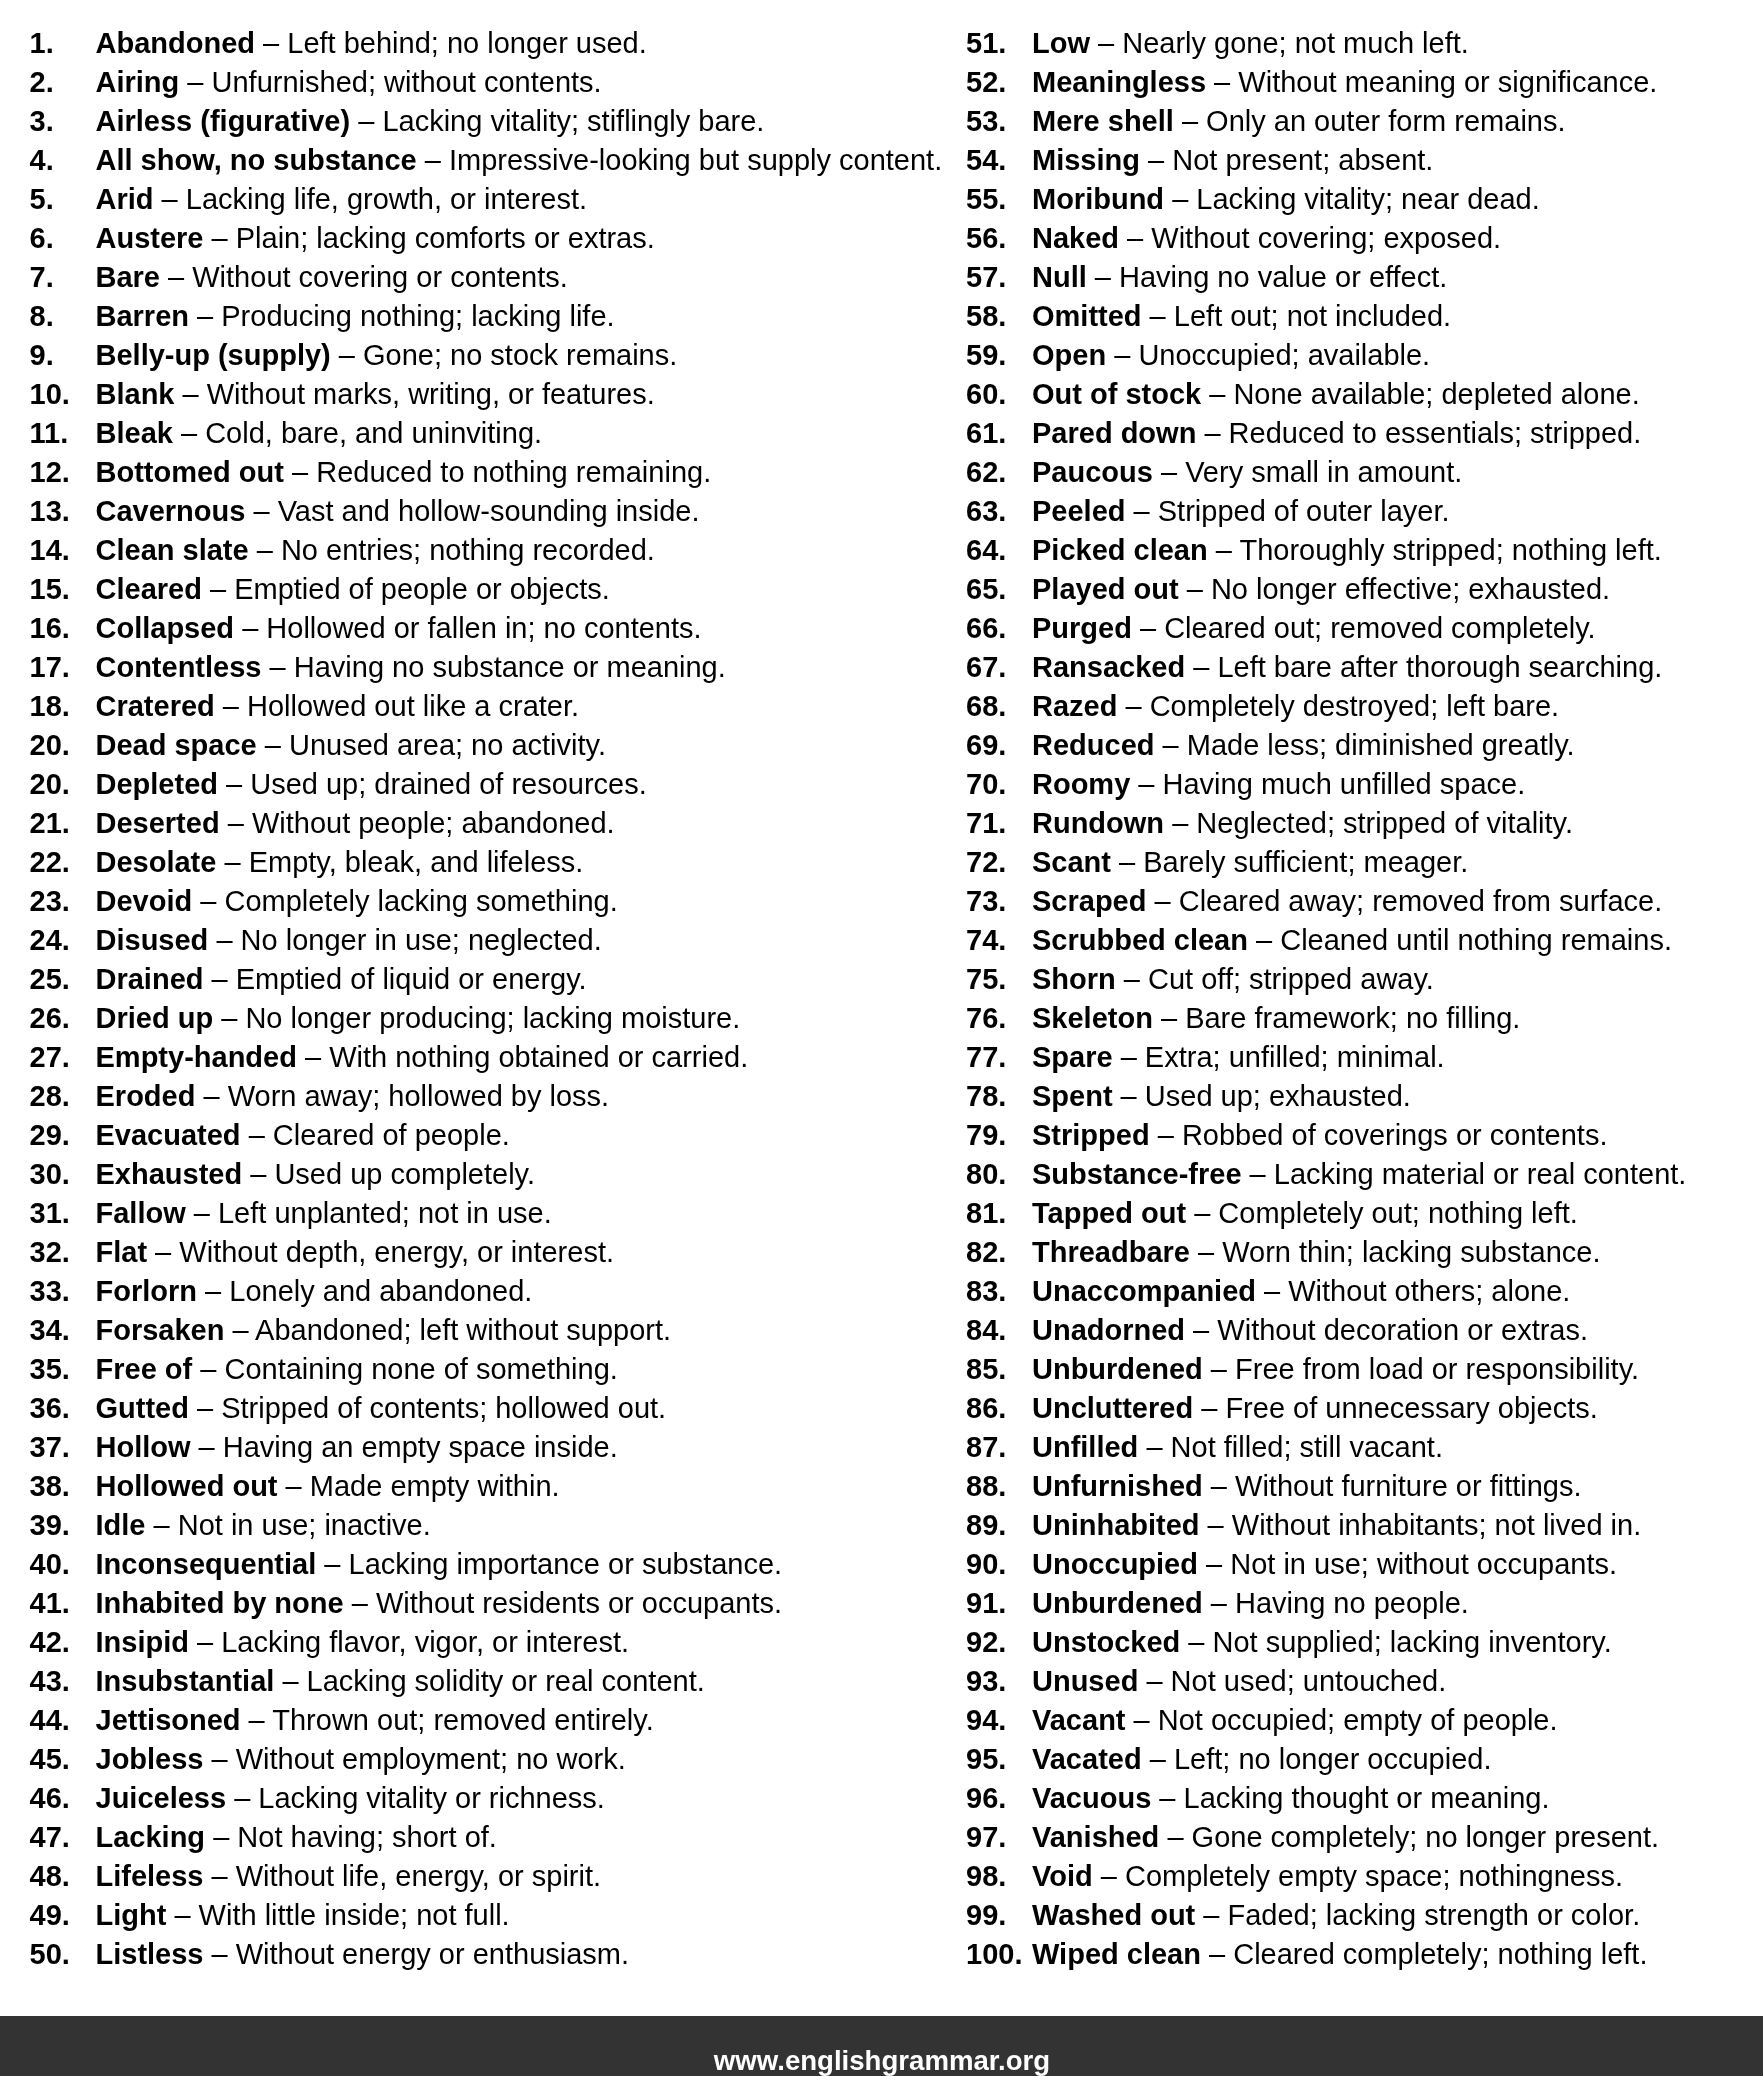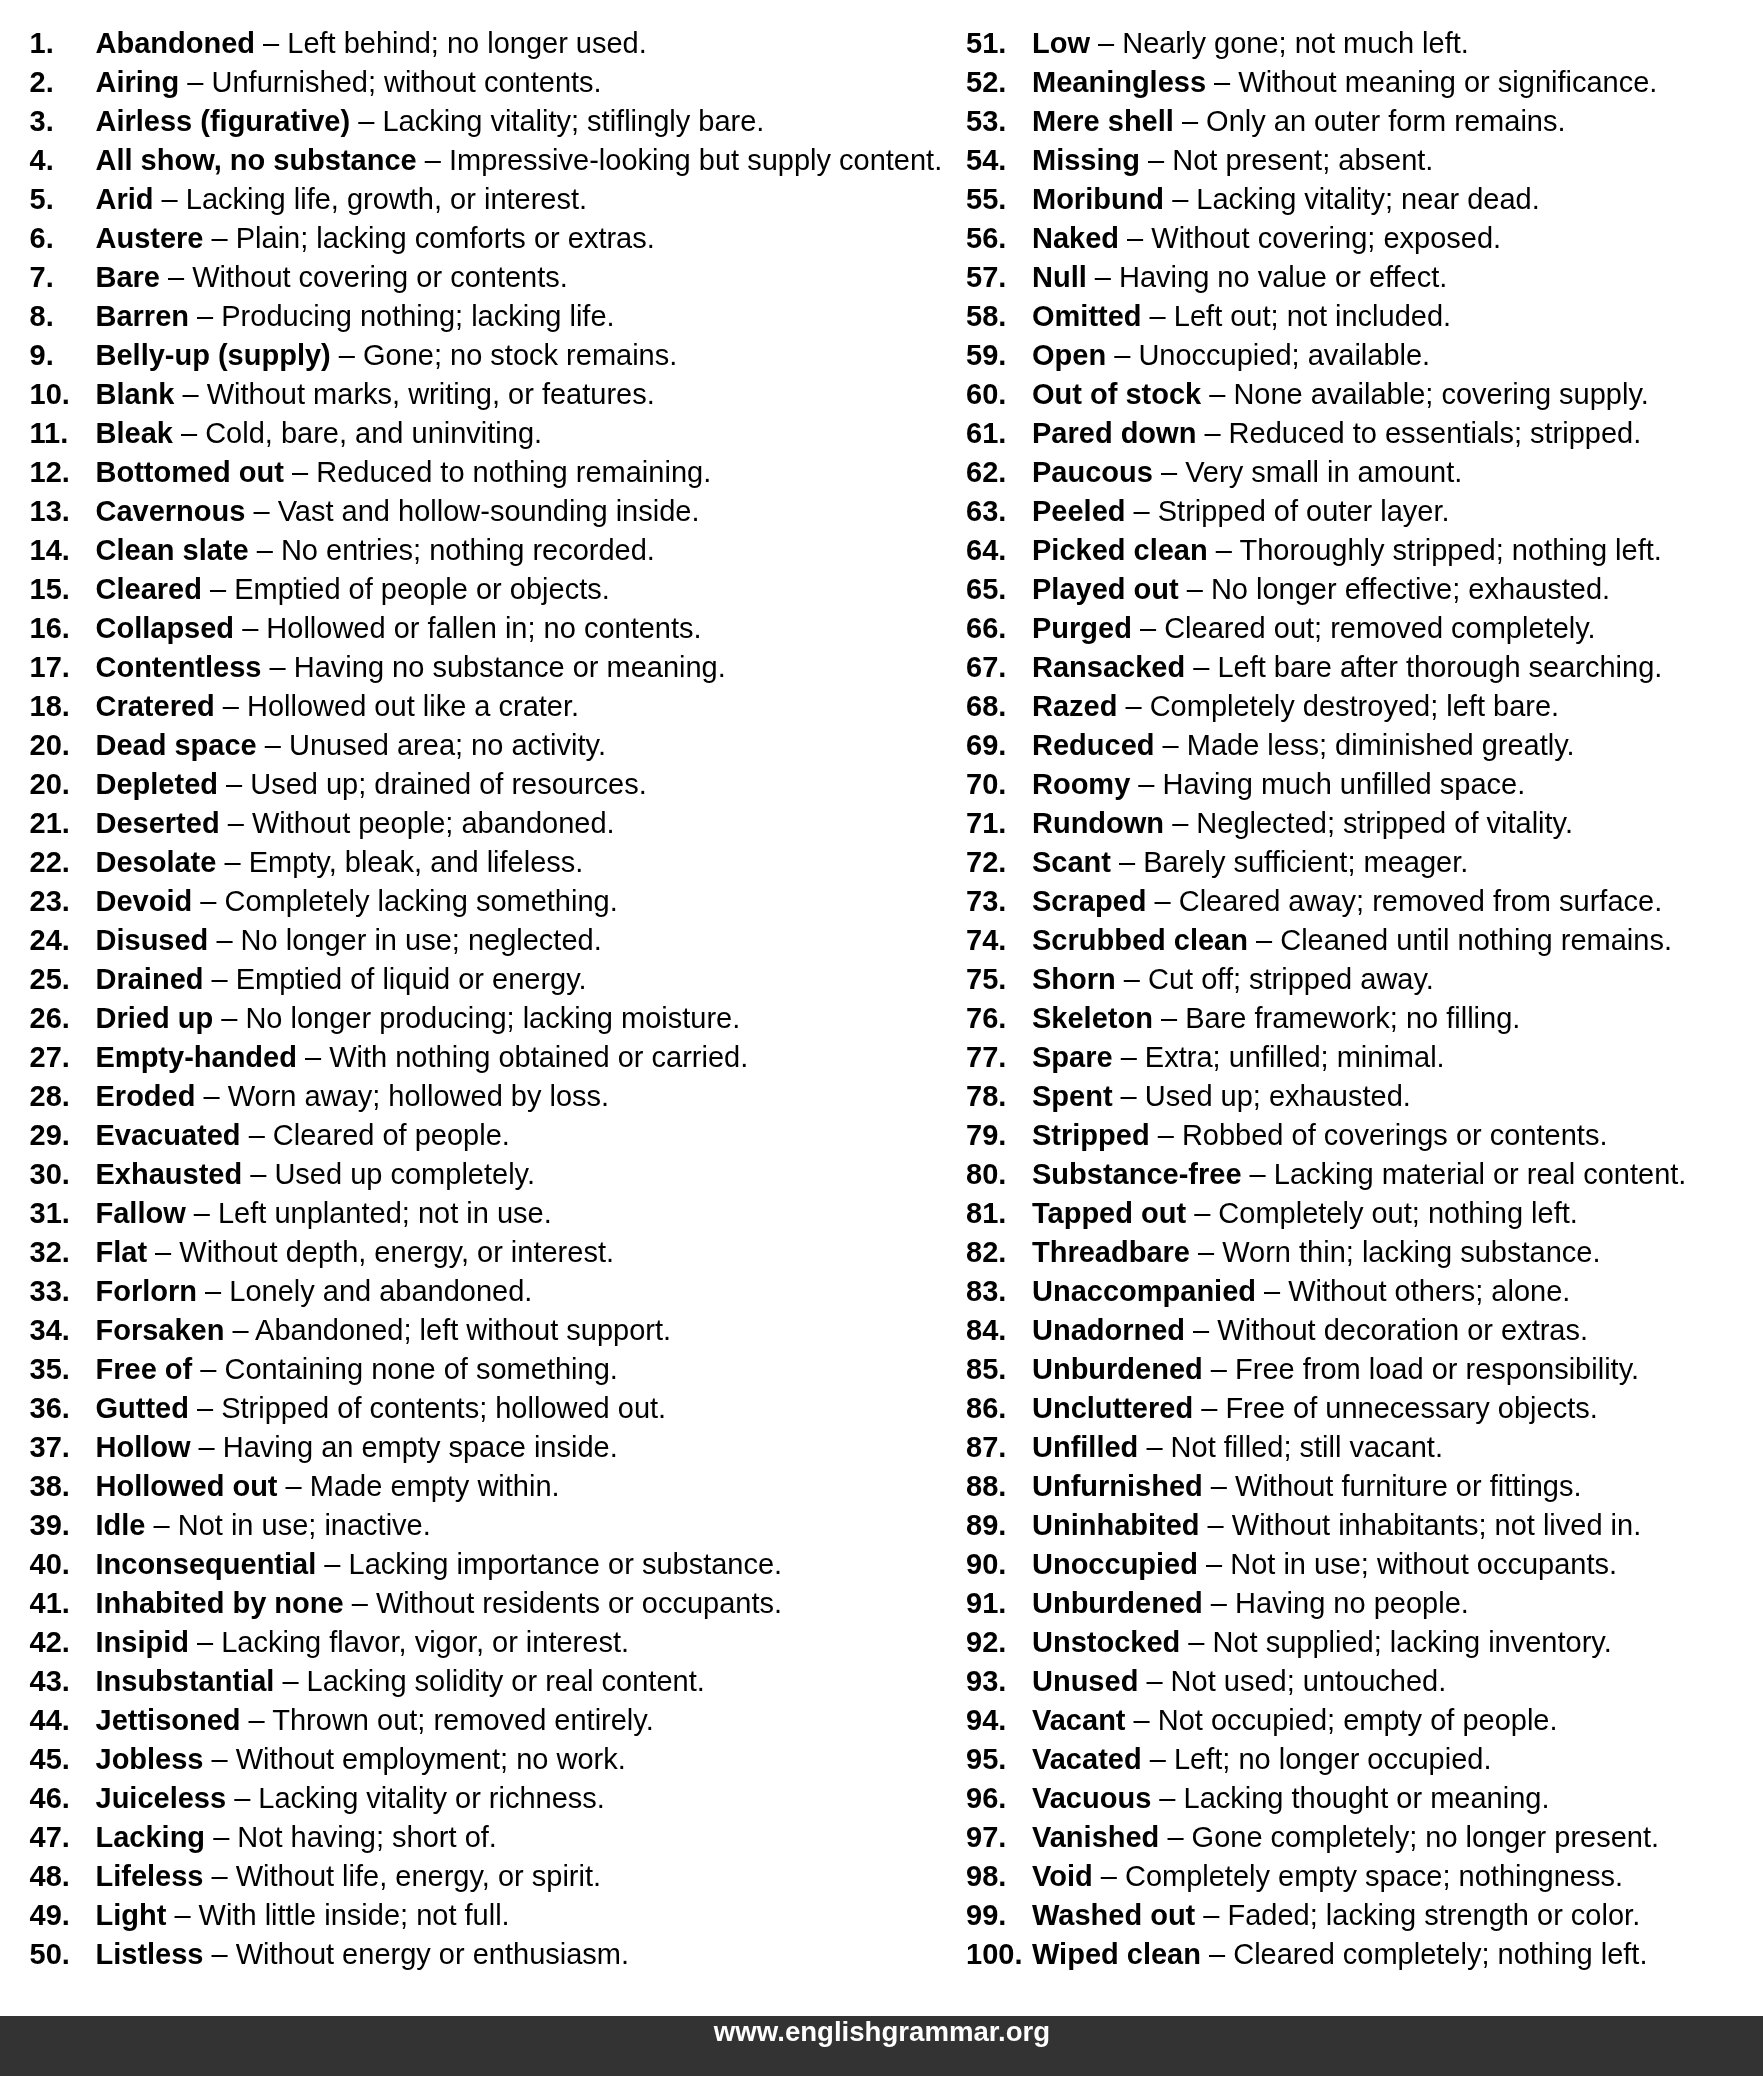--- a/index.html
+++ b/index.html
@@ -36,21 +36,21 @@
   }
   .term { font-weight: bold; }
   .def  { font-weight: normal; }
   .footer {
     position: absolute;
     left: 0;
     bottom: 0;
     width: 1764px;
     height: 61px;
     display: flex;
-    align-items: flex-start;
+    align-items: flex-end;
     justify-content: center;
   }
   .footer-url {
     font-size: 27.6px;
     font-weight: bold;
   }
 </style>
 </head>
 <body>
 
@@ -347,21 +347,21 @@
     <span class="body"><b class="term">Omitted</b><span class="sep"> – </span><span class="def">Left out; not included.</span></span>
   </div>
 
   <div class="item">
     <span class="num">59.</span>
     <span class="body"><b class="term">Open</b><span class="sep"> – </span><span class="def">Unoccupied; available.</span></span>
   </div>
 
   <div class="item">
     <span class="num">60.</span>
-    <span class="body"><b class="term">Out of stock</b><span class="sep"> – </span><span class="def">None available; covering supply.</span></span>
+    <span class="body"><b class="term">Out of stock</b><span class="sep"> – </span><span class="def">None available; depleted alone.</span></span>
   </div>
 
   <div class="item">
     <span class="num">61.</span>
     <span class="body"><b class="term">Pared down</b><span class="sep"> – </span><span class="def">Reduced to essentials; stripped.</span></span>
   </div>
 
   <div class="item">
     <span class="num">62.</span>
     <span class="body"><b class="term">Paucous</b><span class="sep"> – </span><span class="def">Very small in amount.</span></span>

